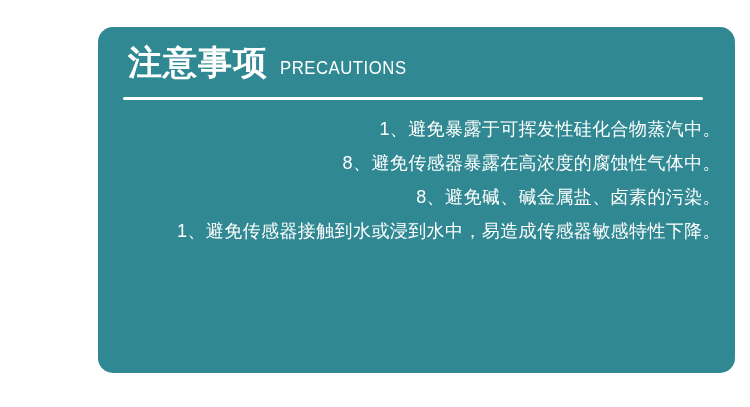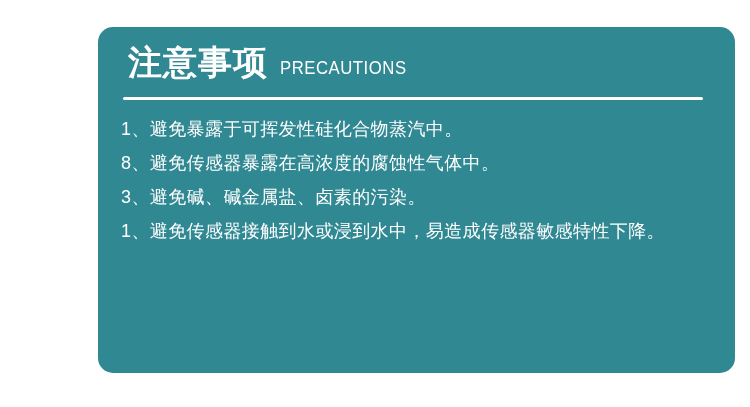--- a/index.html
+++ b/index.html
@@ -73,36 +73,36 @@
     margin: 0;
     padding: 0;
     list-style: none;
   }
   .precaution-item {
     color: #ffffff;
     font-size: 18px;
     font-weight: normal;
     line-height: 34px;
     letter-spacing: 0.4px;
-    text-align: left;
+    text-align: right;
     white-space: normal;
   }
 </style>
 </head>
 <body>
 
 <div id="precautions-card">
 
   <div class="card-header">
     <span class="title-cn">注意事项</span>
     <span class="title-en">PRECAUTIONS</span>
   </div>
 
   <div class="header-divider"></div>
 
   <ul class="precaution-list">
     <li class="precaution-item">1、避免暴露于可挥发性硅化合物蒸汽中。</li>
     <li class="precaution-item">8、避免传感器暴露在高浓度的腐蚀性气体中。</li>
-    <li class="precaution-item">3、避免碱、碱金属盐、卤素的污染。</li>
+    <li class="precaution-item">8、避免碱、碱金属盐、卤素的污染。</li>
     <li class="precaution-item">1、避免传感器接触到水或浸到水中，易造成传感器敏感特性下降。</li>
   </ul>
 
 </div>
 
 </body></html>

